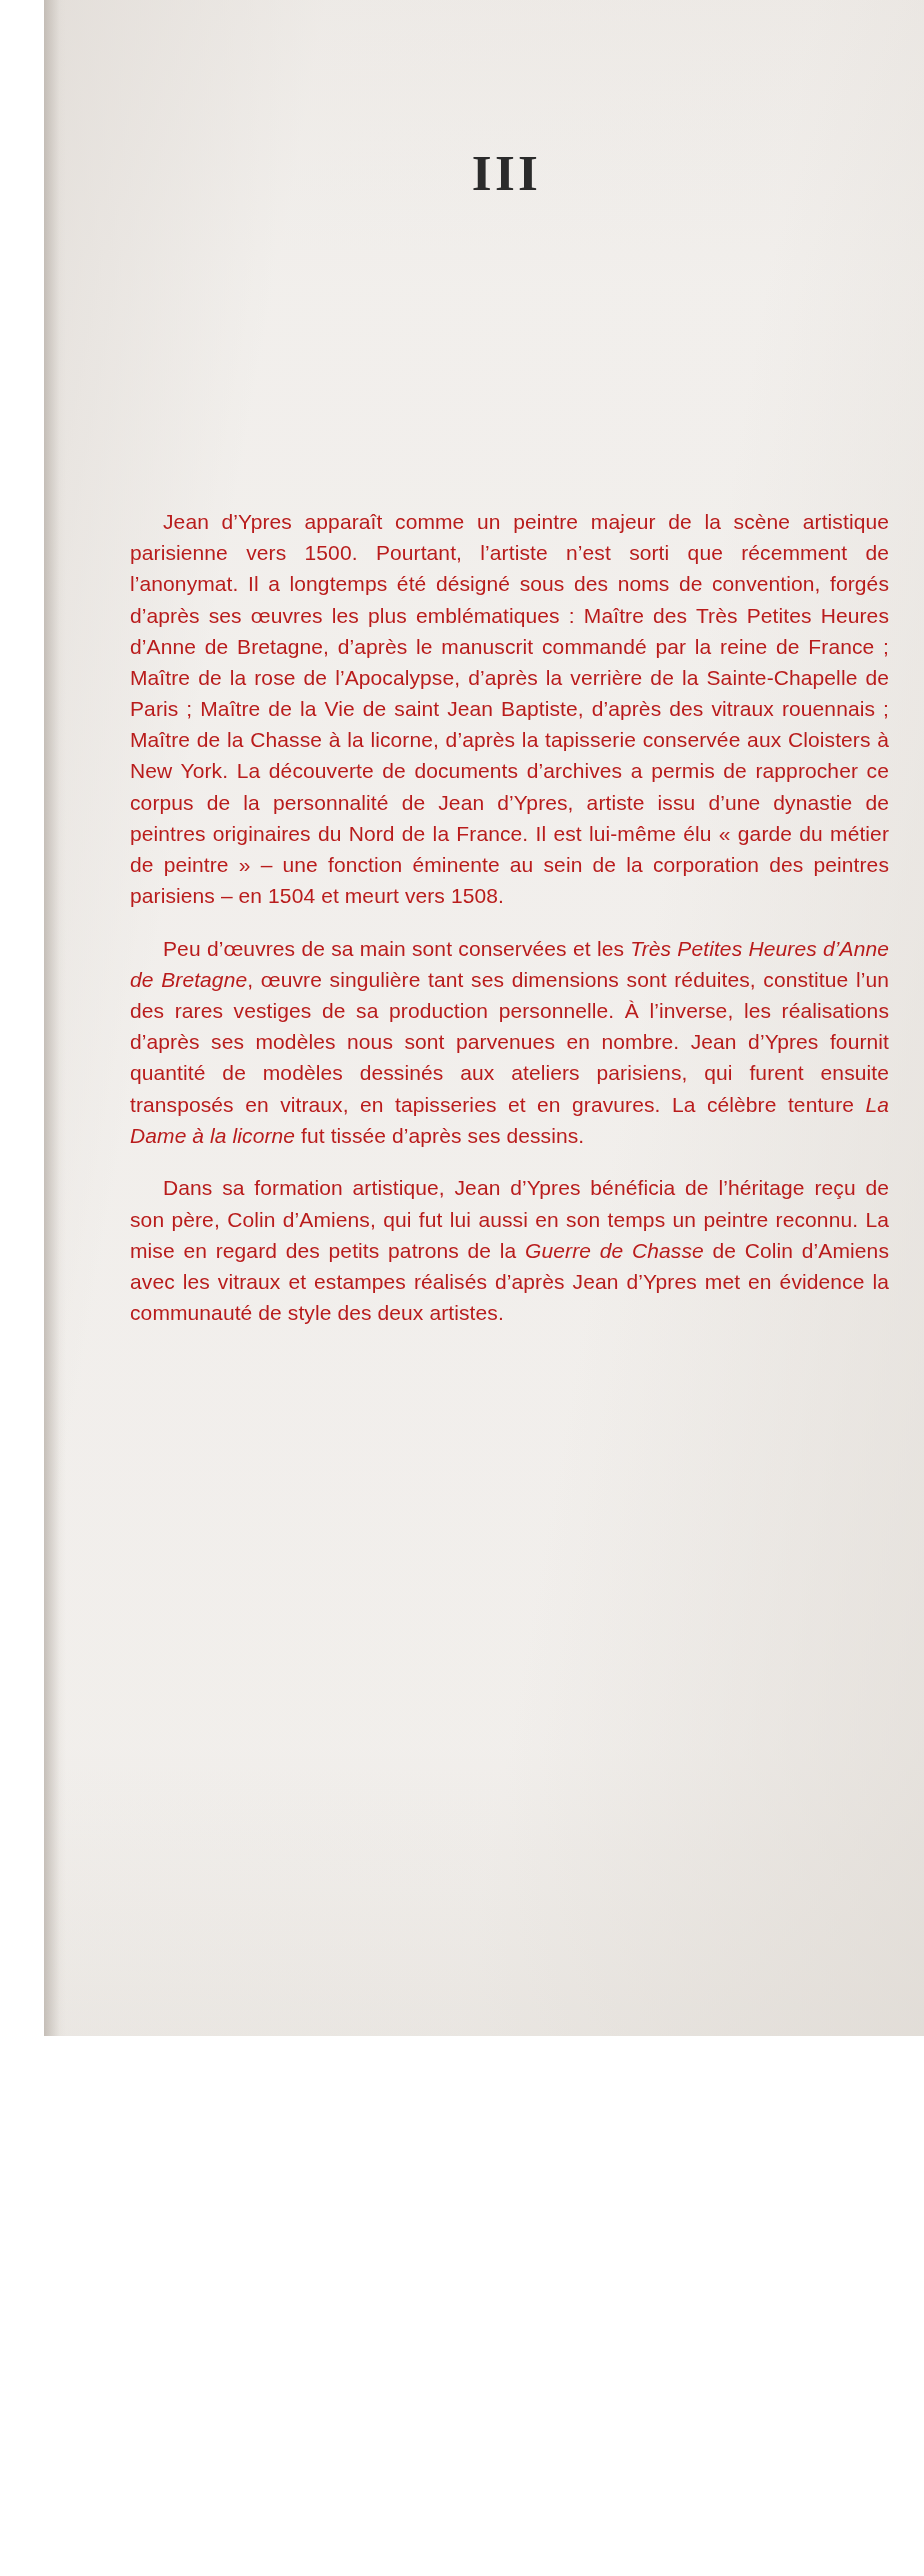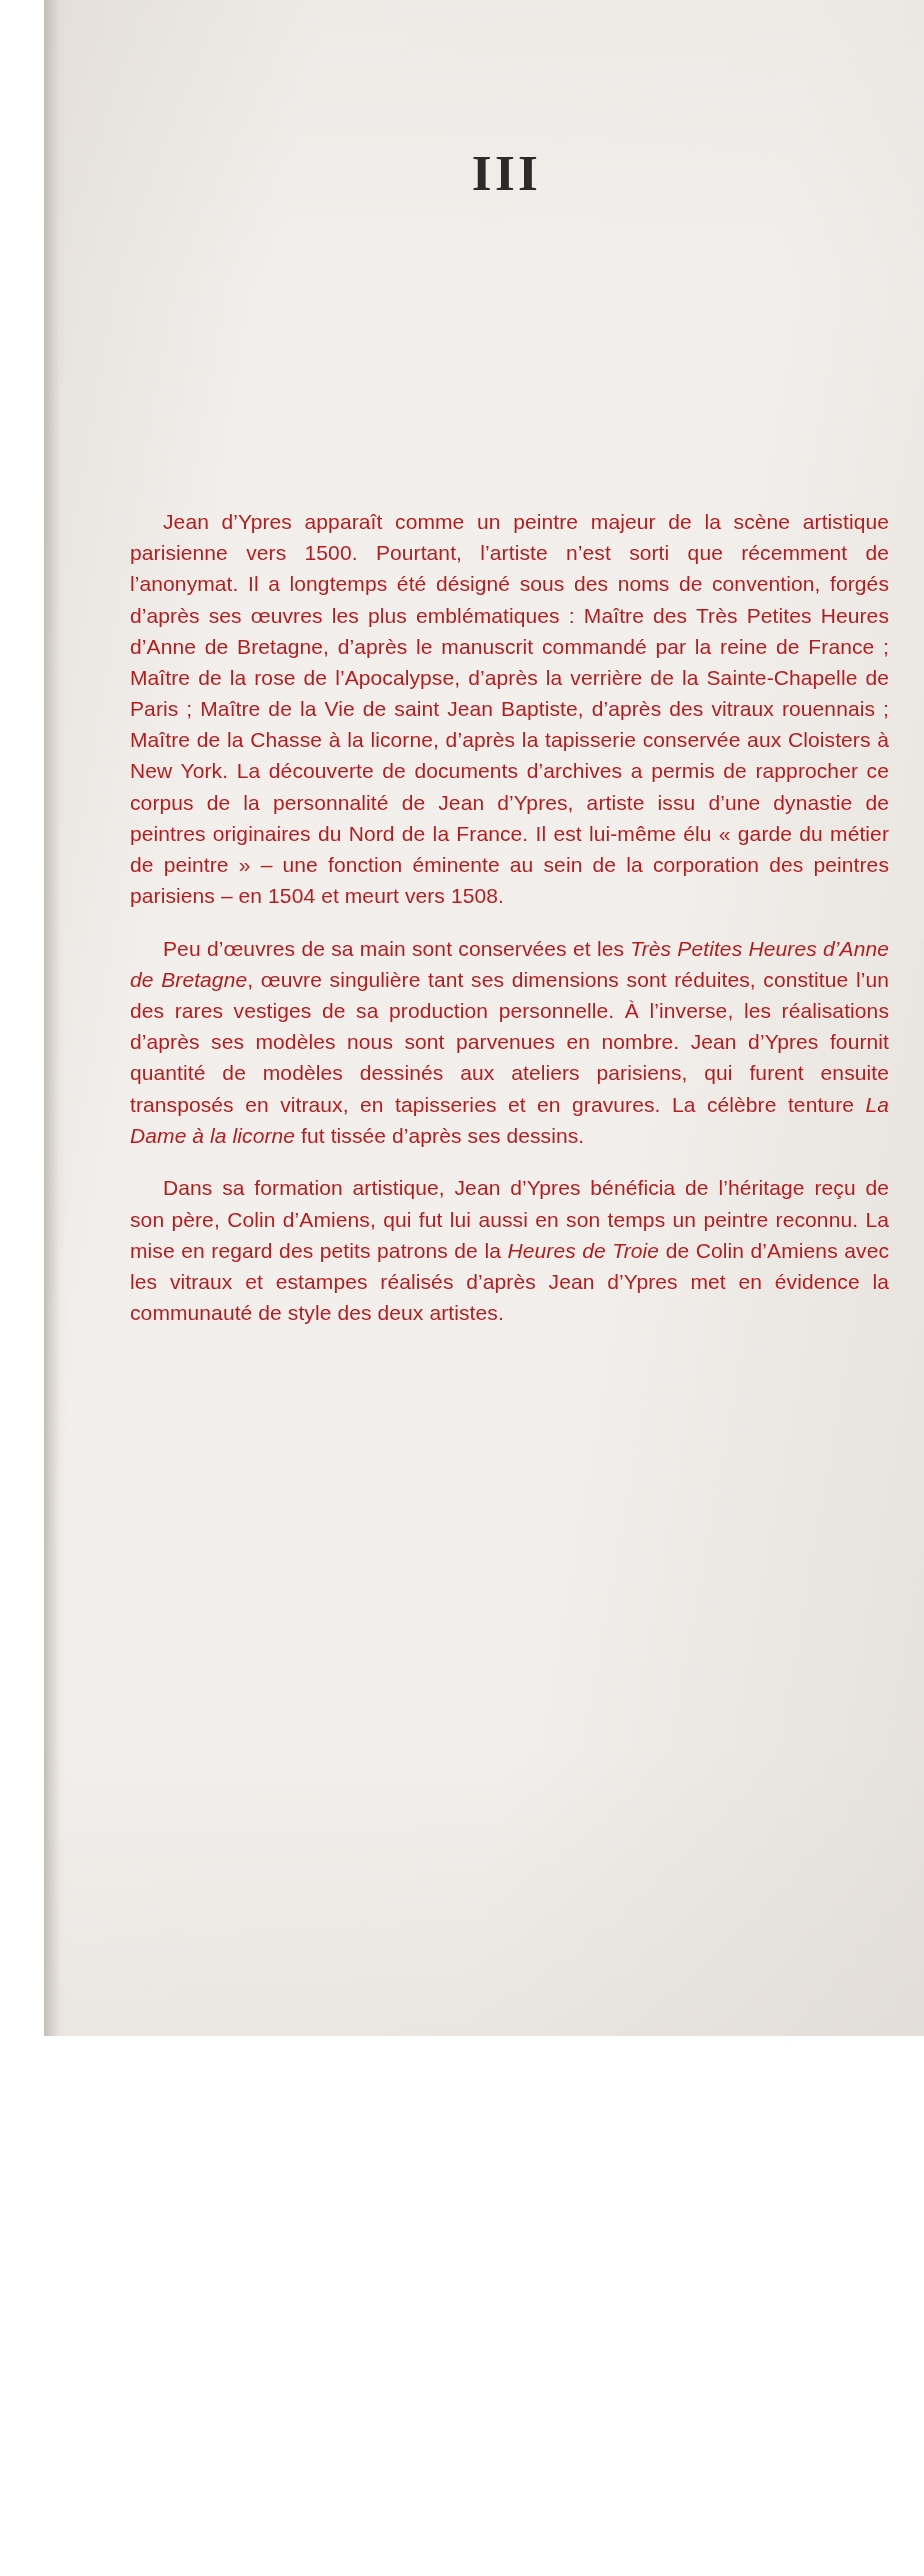--- a/index.html
+++ b/index.html
@@ -106,18 +106,18 @@
   <div class="edge-right"></div>
 
   <div class="content">
 
     <div class="chapter-number">III</div>
 
 
     <div class="body-text">
       <p><span>Jean d’Ypres apparaît comme un peintre majeur de la scène artistique parisienne vers 1500. Pourtant, l’artiste n’est sorti que récemment de l’anonymat. Il a longtemps été désigné sous des noms de convention, forgés d’après ses œuvres les plus emblématiques : Maître des Très Petites Heures d’Anne de Bretagne, d’après le manuscrit commandé par la reine de France ; Maître de la rose de l’Apocalypse, d’après la verrière de la Sainte-Chapelle de Paris ; Maître de la Vie de saint Jean Baptiste, d’après des vitraux rouennais ; Maître de la Chasse à la licorne, d’après la tapisserie conservée aux Cloisters à New York. La découverte de documents d’archives a permis de rapprocher ce corpus de la personnalité de Jean d’Ypres, artiste issu d’une dynastie de peintres originaires du Nord de la France. Il est lui-même élu « garde du métier de peintre » – une fonction éminente au sein de la corporation des peintres parisiens – en 1504 et meurt vers 1508.</span></p>
       <p><span>Peu d’œuvres de sa main sont conservées et les </span><i>Très Petites Heures d’Anne de Bretagne</i><span>, œuvre singulière tant ses dimensions sont réduites, constitue l’un des rares vestiges de sa production personnelle. À l’inverse, les réalisations d’après ses modèles nous sont parvenues en nombre. Jean d’Ypres fournit quantité de modèles dessinés aux ateliers parisiens, qui furent ensuite transposés en vitraux, en tapisseries et en gravures. La célèbre tenture </span><i>La Dame à la licorne</i><span> fut tissée d’après ses dessins.</span></p>
-      <p><span>Dans sa formation artistique, Jean d’Ypres bénéficia de l’héritage reçu de son père, Colin d’Amiens, qui fut lui aussi en son temps un peintre reconnu. La mise en regard des petits patrons de la </span><i>Heures de Troie</i><span> de Colin d’Amiens avec les vitraux et estampes réalisés d’après Jean d’Ypres met en évidence la communauté de style des deux artistes.</span></p>
+      <p><span>Dans sa formation artistique, Jean d’Ypres bénéficia de l’héritage reçu de son père, Colin d’Amiens, qui fut lui aussi en son temps un peintre reconnu. La mise en regard des petits patrons de la </span><i>Guerre de Chasse</i><span> de Colin d’Amiens avec les vitraux et estampes réalisés d’après Jean d’Ypres met en évidence la communauté de style des deux artistes.</span></p>
     </div>
 
   </div>
 </div>
 
 
 </body></html>

